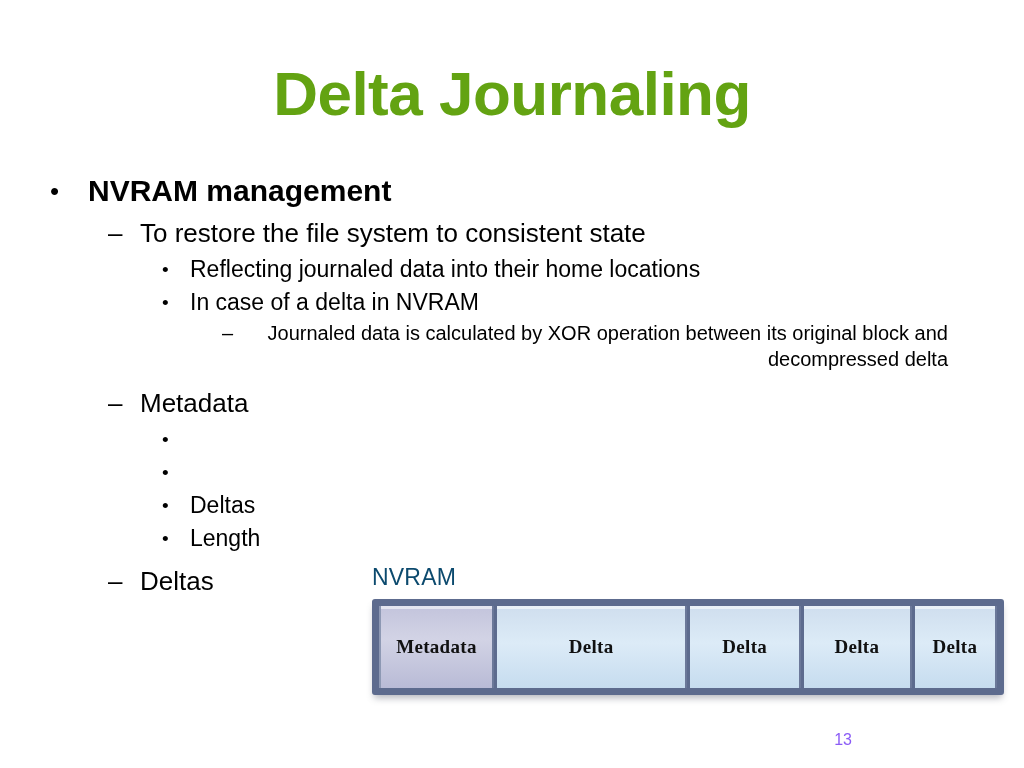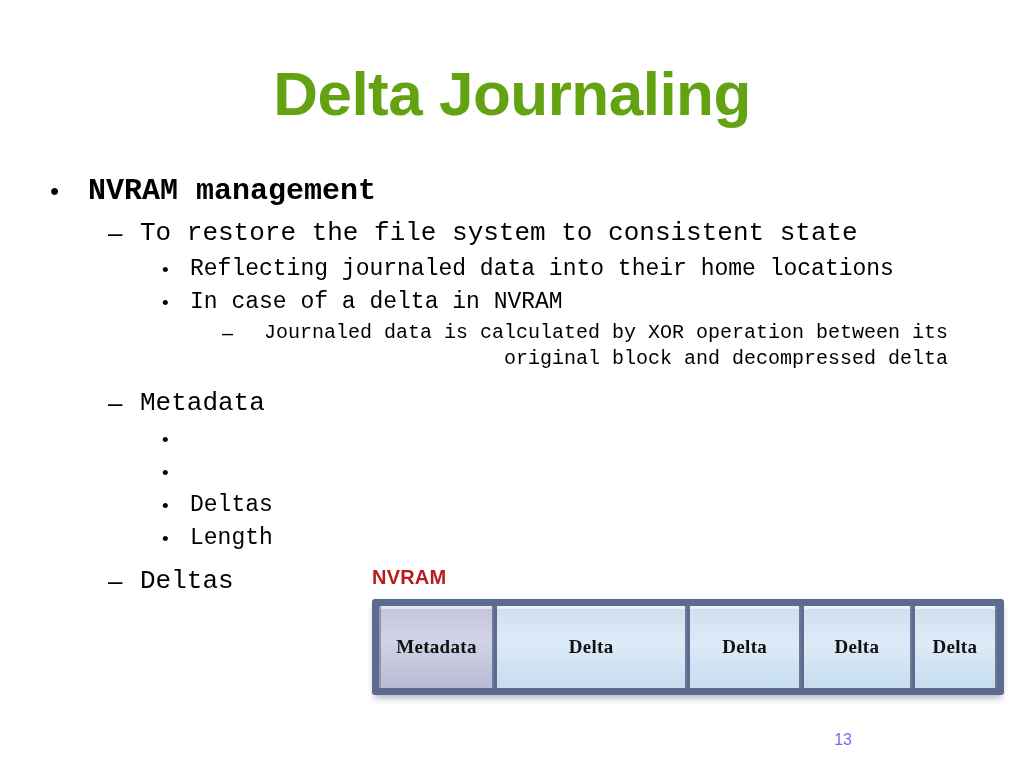--- a/index.html
+++ b/index.html
@@ -53,21 +53,20 @@
   }
 
   .bullet-mark {
     flex: 0 0 auto;
     text-align: left;
     color: #000000;
   }
 
   .bullet-text {
     flex: 1 1 auto;
-    font-family: Liberation Mono, monospace;
   }
 
   
   .lvl1 {
     margin: 0 0 6px 0;
     font-size: 30px;
     line-height: 38px;
     font-weight: 700;
   }
   .lvl1 .bullet-mark {
@@ -126,24 +125,24 @@
 
   
   .nvram-figure {
     position: absolute;
     left: 372px;
     top: 565px;
     width: 634px;
   }
 
   .nvram-label {
-    font-size: 20px;
+    font-size: 23px;
     line-height: 24px;
-    font-weight: 700;
-    color: #b91c1c;
+    font-weight: 400;
+    color: #0c4a6e;
     margin-bottom: 10px;
     letter-spacing: 0.2px;
   }
 
   .nvram-container {
     position: relative;
     width: 632px;
     height: 96px;
     box-sizing: border-box;
     border: 7px solid #5d6b8e;

